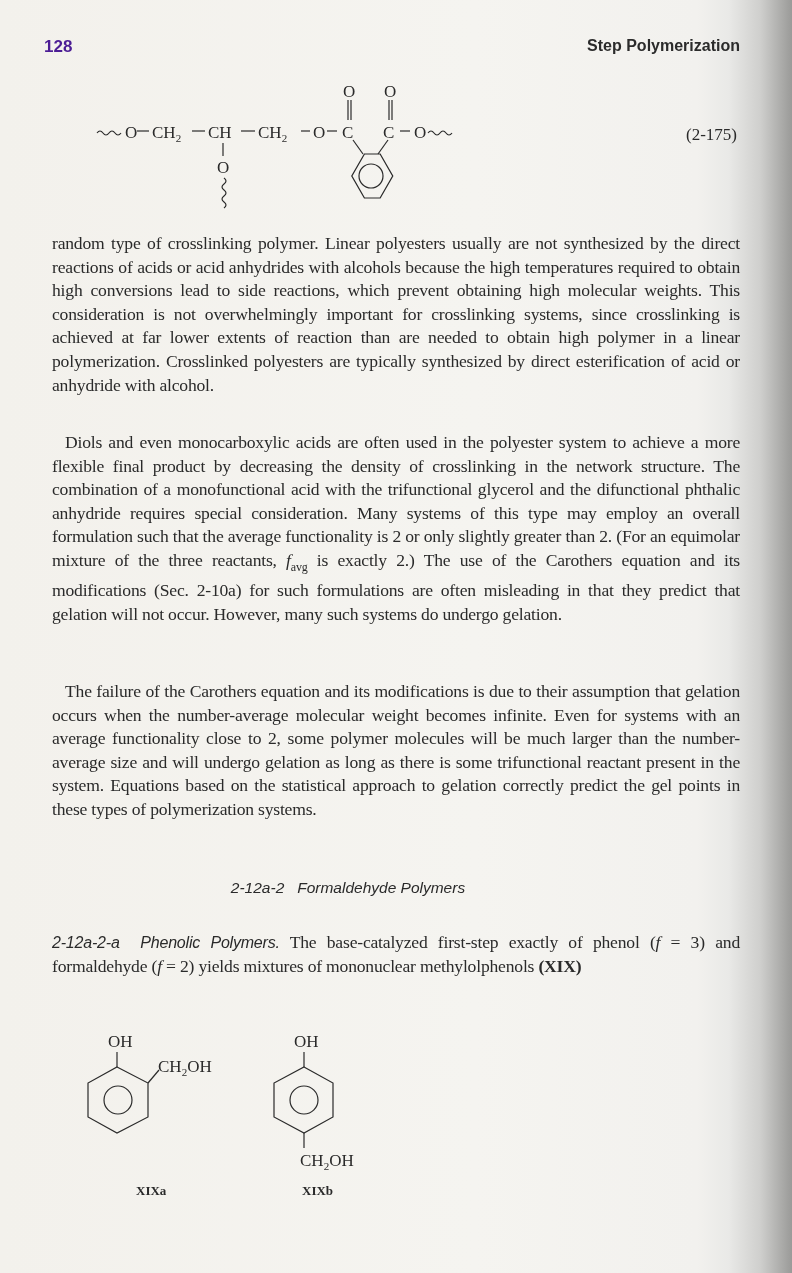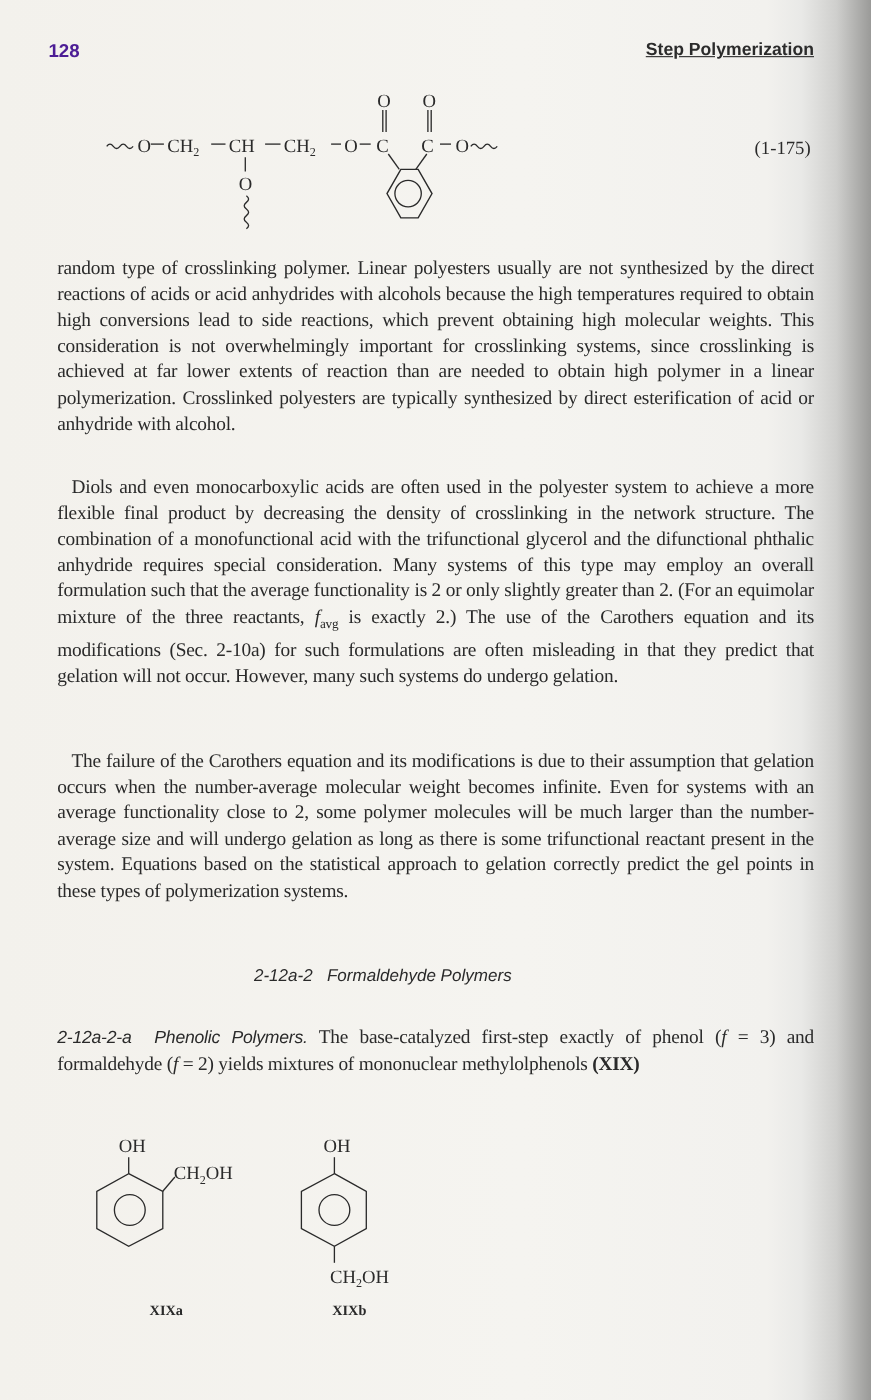--- a/index.html
+++ b/index.html
@@ -8,21 +8,21 @@
     background: linear-gradient(90deg, #f3f1ec 0%, #f5f4f0 60%, #f2f1ee 88%, #e9e9e7 92%, #cfcfcd 96%, #9a9a98 100%);
     font-family: "Liberation Serif", "DejaVu Serif", serif;
     color:#2a2a2a;
   }
   .page-number {
     position:absolute; left:44px; top:37px;
     font-family:"Liberation Sans","DejaVu Sans",sans-serif; font-weight:bold; font-size:17px; color:#4c1d95;
   }
   .running-head {
     position:absolute; right:52px; top:37px;
-    font-family:"Liberation Sans","DejaVu Sans",sans-serif; font-weight:bold; font-size:16px; color:#2b2b2b;text-decoration:underline;
+    font-family:"Liberation Sans","DejaVu Sans",sans-serif; font-weight:bold; font-size:16px; color:#2b2b2b;
   }
   .formula {
     position:absolute; left:95px; top:88px; width:640px; height:150px;
   }
   .formula svg { position:absolute; left:0; top:0; overflow:visible; }
   .eq-number {
     position:absolute; right:55px; top:125px; font-size:17px;
   }
   .body-text {
     position:absolute; left:52px; width:688px;
@@ -90,21 +90,21 @@
       <text x="218" y="50">O</text>
       <text x="247" y="50">C</text>
       <text x="288" y="50">C</text>
       <text x="319" y="50">O</text>
       <text x="248" y="9">O</text>
       <text x="289" y="9">O</text>
       <text x="122" y="85">O</text>
     </g>
   </svg>
 </div>
-<div class="eq-number">(1-175)</div>
+<div class="eq-number">(2-175)</div>
 
 <div class="body-text" id="p1">
   <p>random type of crosslinking polymer. Linear polyesters usually are not synthesized by the direct reactions of acids or acid anhydrides with alcohols because the high temperatures required to obtain high conversions lead to side reactions, which prevent obtaining high molecular weights. This consideration is not overwhelmingly important for crosslinking systems, since crosslinking is achieved at far lower extents of reaction than are needed to obtain high polymer in a linear polymerization. Crosslinked polyesters are typically synthesized by direct esterification of acid or anhydride with alcohol.</p>
 </div>
 
 <div class="body-text" id="p2">
   <p class="indent"><span>Diols and even monocarboxylic acids are often used in the polyester system to achieve a more flexible final product by decreasing the density of crosslinking in the network structure. The combination of a monofunctional acid with the trifunctional glycerol and the difunctional phthalic anhydride requires special consideration. Many systems of this type may employ an overall formulation such that the average functionality is 2 or only slightly greater than 2. (For an equimolar mixture of the three reactants, </span><i>f</i><sub style="font-size:12px">avg</sub><span> is exactly 2.) The use of the Carothers equation and its modifications (Sec. 2-10a) for such formulations are often misleading in that they predict that gelation will not occur. However, many such systems do undergo gelation.</span></p>
 </div>
 
 <div class="body-text" id="p3">

